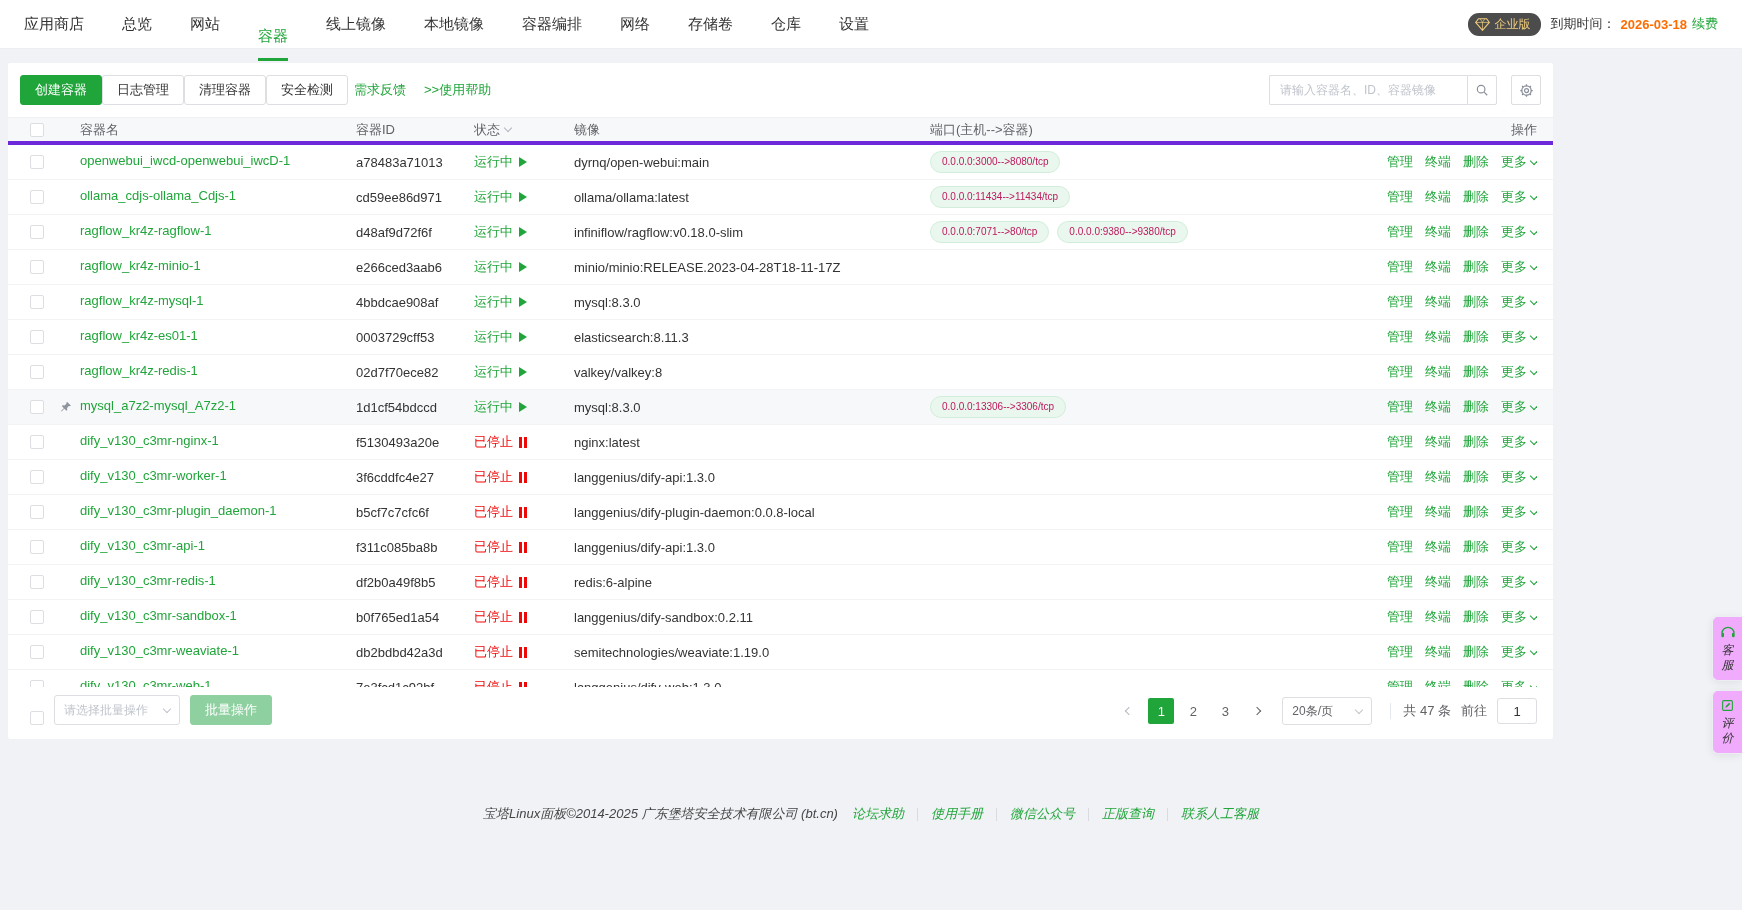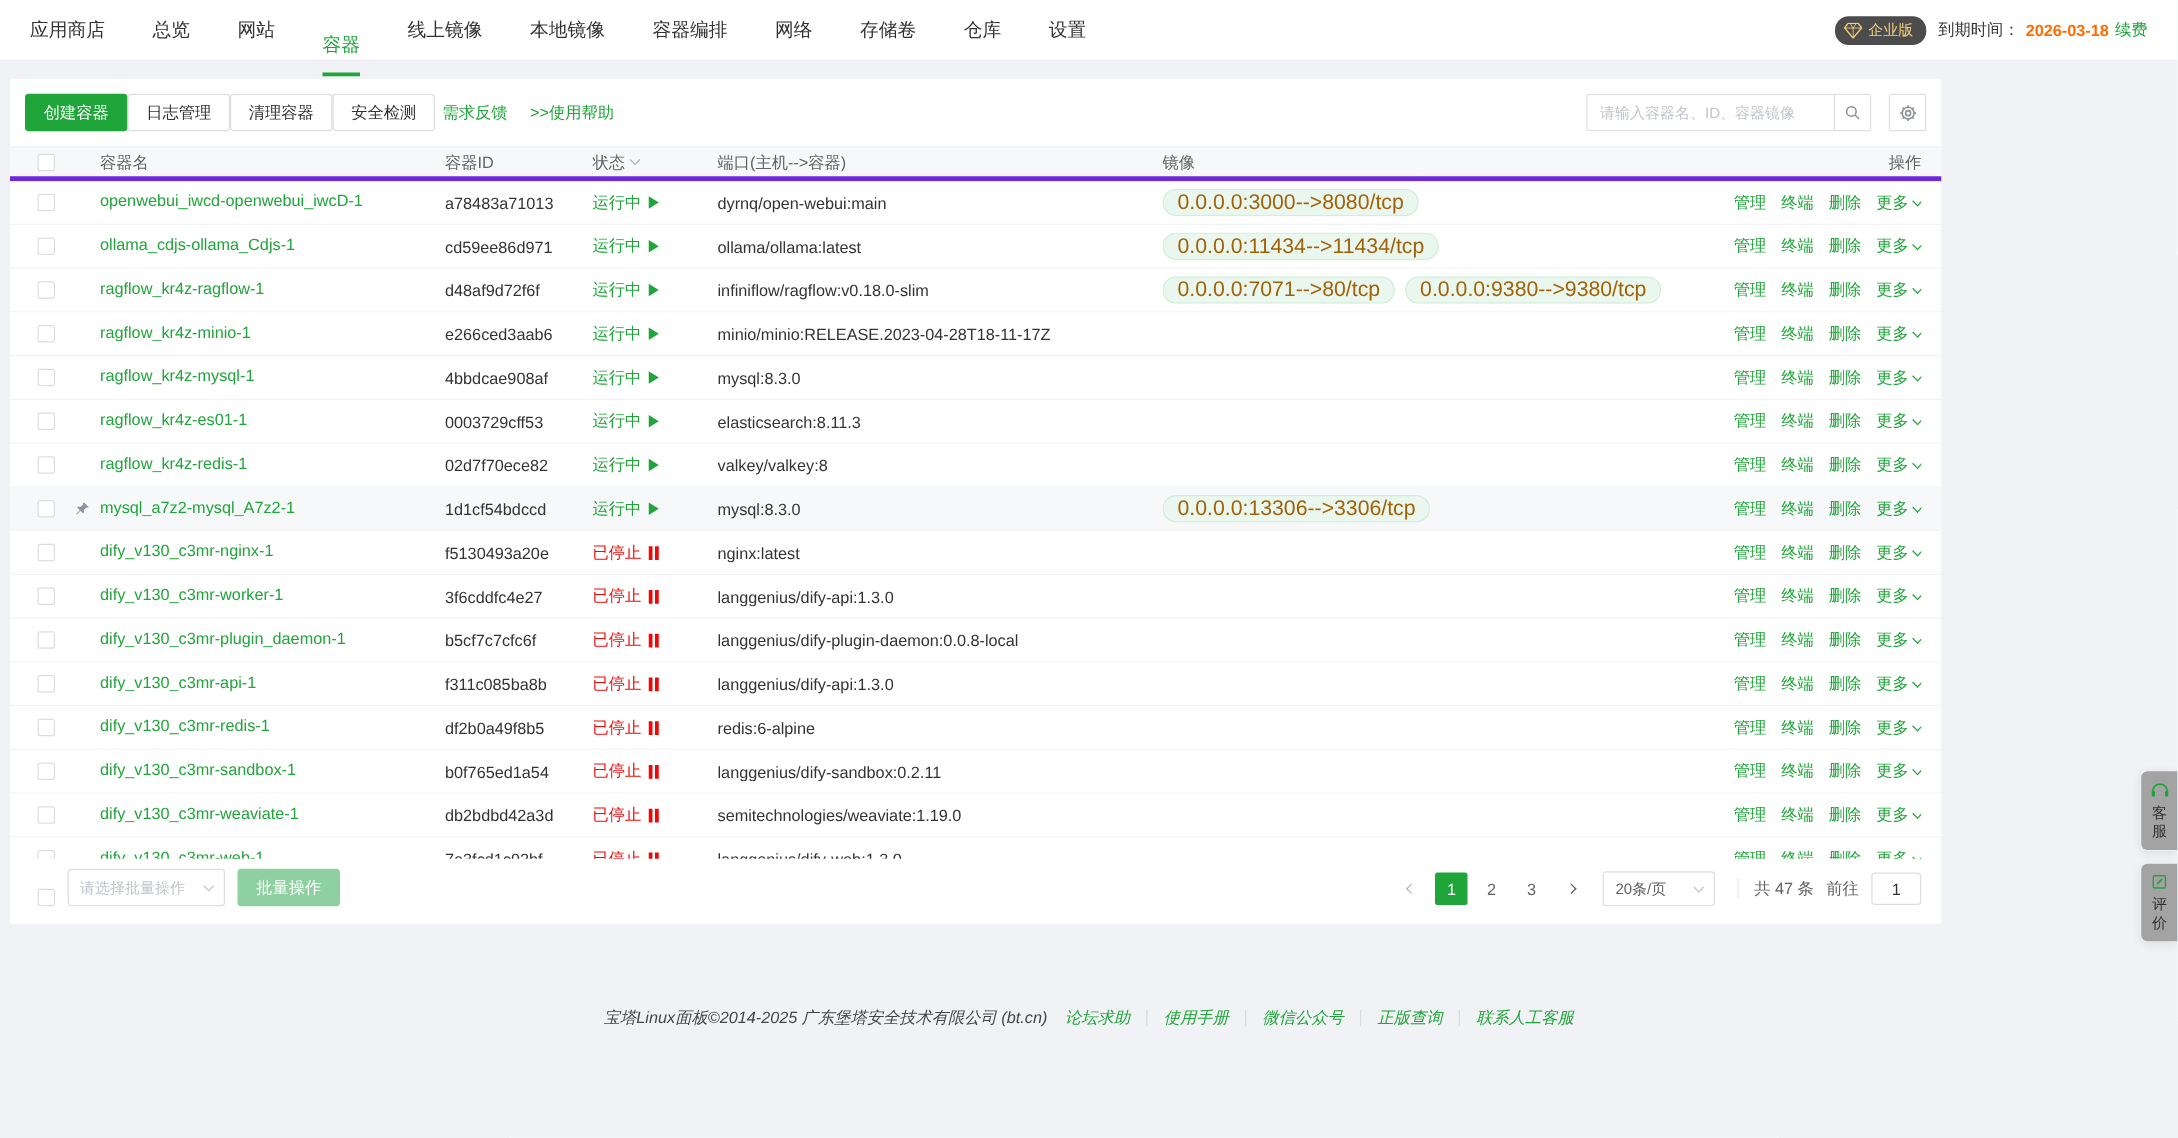--- a/index.html
+++ b/index.html
@@ -62,22 +62,22 @@
     max-width:260px; overflow:hidden; text-overflow:ellipsis; white-space:nowrap; }
   .cell-id, .cell-image { color:#333; }
   .status { display:inline-flex; align-items:center; gap:6px; }
   .status.running { color:#20a53a; }
   .status.stopped { color:#ef0808; }
   .play { width:0; height:0; border-left:8px solid #20a53a;
     border-top:5px solid transparent; border-bottom:5px solid transparent; display:inline-block; }
   .pause { display:inline-flex; gap:2px; align-items:center; }
   .pause i { width:3px; height:11px; background:#ef0808; display:inline-block; }
   .cell-ports { display:flex; gap:8px; align-items:center; }
-  .port-badge { background:#eaf7ee; color:#a16207; border:1px solid #d2eeda;
-    border-radius:11px; height:22px; line-height:20px; padding:0 11px; font-size:17px; }
+  .port-badge { background:#eaf7ee; color:#be185d; border:1px solid #d2eeda;
+    border-radius:11px; height:22px; line-height:20px; padding:0 11px; font-size:10px; }
   .cell-actions { display:flex; justify-content:flex-end; align-items:center; gap:12px; }
   .action-link { color:#20a53a; cursor:pointer; display:inline-flex; align-items:center; gap:4px; white-space:nowrap; }
   .th-status { display:flex; align-items:center; gap:5px; }
   .th-actions { text-align:right; }
   .c-chev { display:inline-block; width:6px; height:6px;
     border-right:1.4px solid currentColor; border-bottom:1.4px solid currentColor; }
   .c-chev.down { transform:rotate(45deg); margin-top:-3px; }
   .c-chev.left { transform:rotate(135deg); }
   .c-chev.right { transform:rotate(-45deg); }
   .chev-muted { color:#b2b6bf; }
@@ -99,24 +99,24 @@
   .pager-divider { width:1px; height:16px; background:#e4e7ed; margin:0 6px; }
   .goto-input { width:40px; height:26px; border:1px solid #dcdee2; border-radius:3px;
     text-align:center; font-size:13px; color:#333; outline:none; margin-left:4px; }
   
   .footer { position:absolute; top:805px; left:0; width:1742px;
     display:flex; justify-content:center; align-items:center; font-size:13px; color:#454545;font-style:italic; }
   .footer-links { display:flex; align-items:center; margin-left:14px; }
   .f-link { color:#20a53a; cursor:pointer; white-space:nowrap; }
   .f-sep { width:1px; height:13px; background:#d8dbe0; margin:0 13px; display:inline-block; }
   
-  .float-widget { position:absolute; right:0; width:30px; background:#a3a3a3;
+  .float-widget { position:absolute; right:0; width:30px; background:#f0abfc;
     border:1px solid #ebeef0; border-right:none; border-radius:6px 0 0 6px;
     box-shadow:0 2px 8px rgba(0,0,0,0.08); display:flex; flex-direction:column;
-    align-items:center; padding:8px 0 7px; gap:4px; cursor:pointer; }
+    align-items:center; padding:8px 0 7px; gap:4px; cursor:pointer;font-style:italic; }
   .float-service { top:616px; }
   .float-review { top:690px; }
   .float-label { width:14px; font-size:12px; color:#333; line-height:15px;
     text-align:center; word-break:break-all; }
 </style>
 </head>
 <body>
 
 <div class="topnav">
   <div class="nav-items">
@@ -185,22 +185,22 @@
     <div class="thead">
       <div class="cell cell-select">
         <span class="checkbox"></span>
       </div>
       <div class="cell">容器名</div>
       <div class="cell">容器ID</div>
       <div class="cell th-status">
         <span>状态</span>
         <span class="c-chev down chev-muted"></span>
       </div>
+      <div class="cell">镜像</div>
       <div class="cell">端口(主机--&gt;容器)</div>
-      <div class="cell">镜像</div>
       <div class="cell th-actions">操作</div>
     </div>
     <div class="tbody">
         <div class="trow">
           <div class="cell cell-select">
             <span class="checkbox"></span>
           </div>
           <div class="cell"><a class="name-link">openwebui_iwcd-openwebui_iwcD-1</a></div>
           <div class="cell cell-id">a78483a71013</div>
           <div class="cell"><span class="status running">

